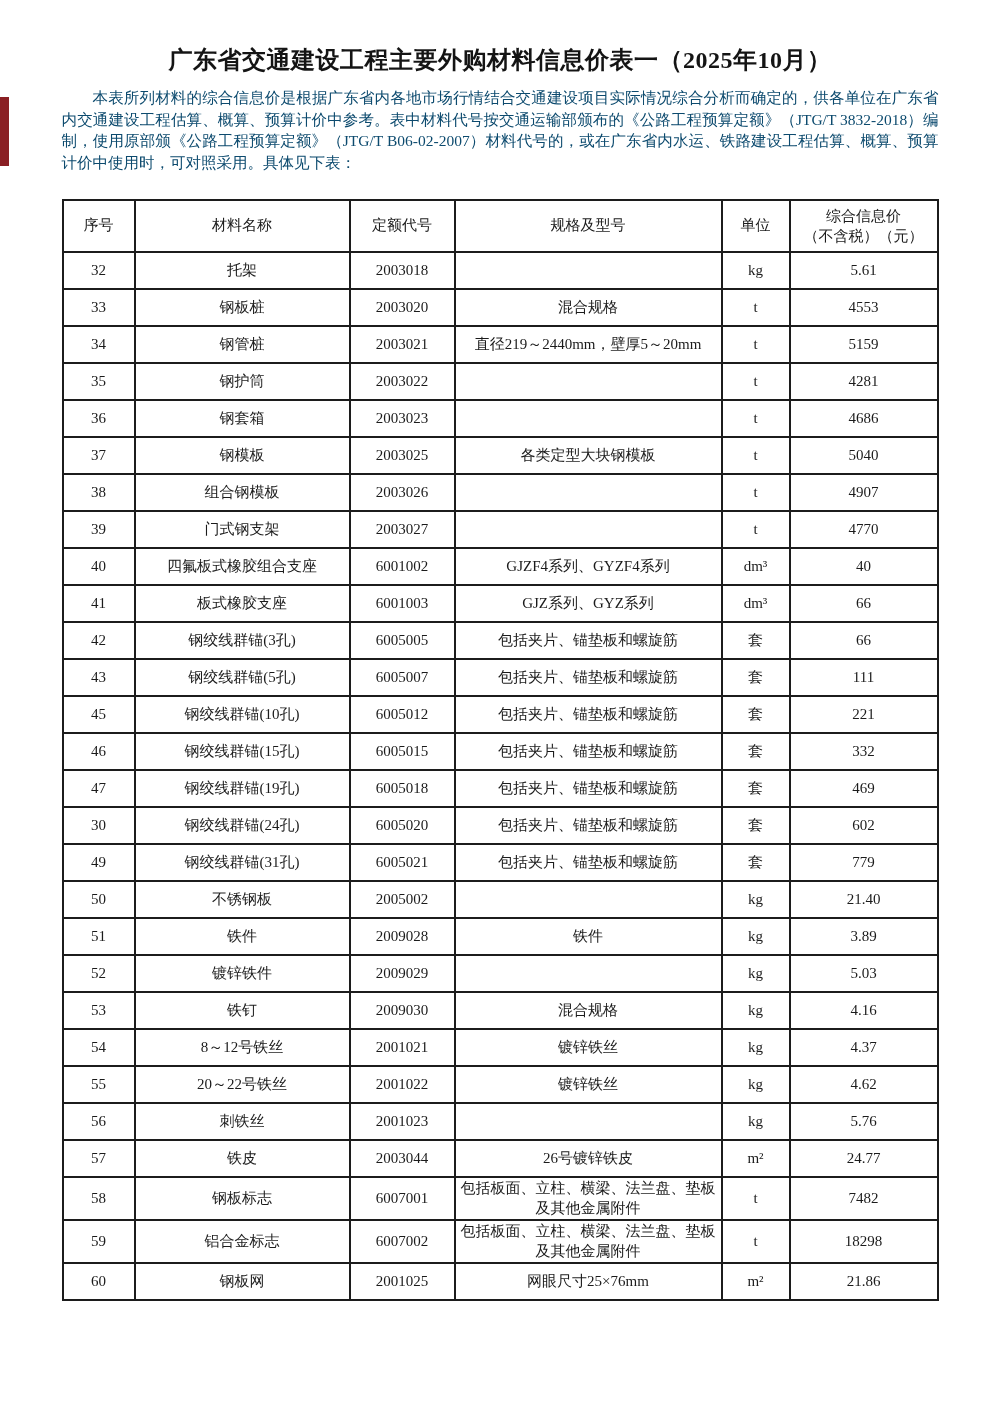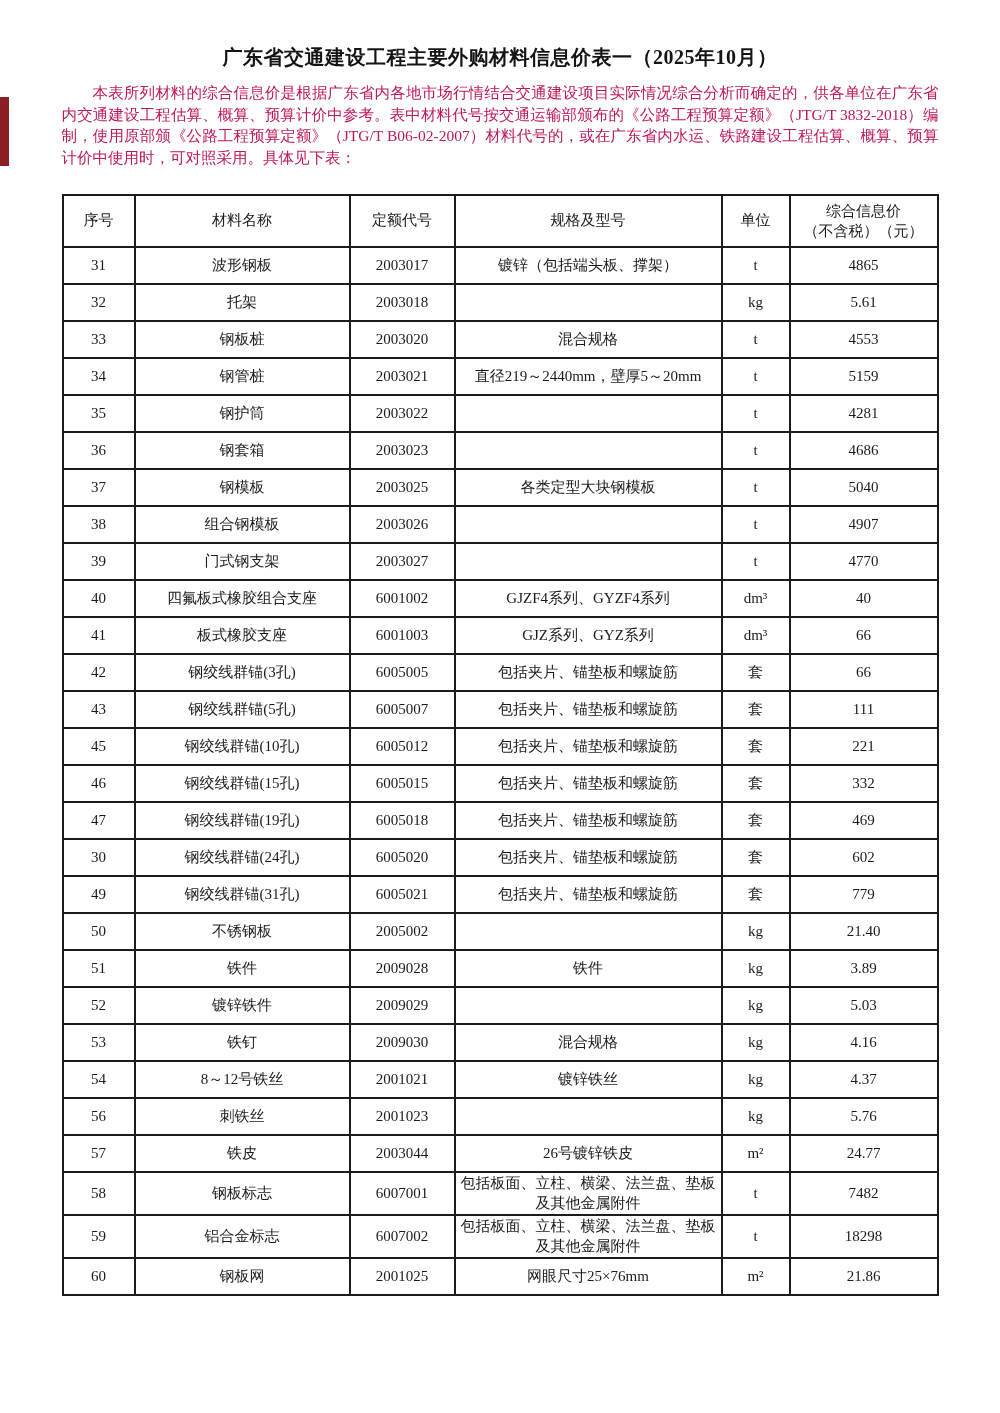--- a/index.html
+++ b/index.html
@@ -15,34 +15,34 @@
 
   .left-mark {
     position: absolute; left: 0; top: 97px;
     width: 9px; height: 69px;
     background: #8a1f24;
   }
 
   .doc-title {
     padding-top: 44px;
     text-align: center;
-    font-size: 20px;
+    font-size: 24px;
     font-weight: 700;
     letter-spacing: 0.5px;
     color: #141414;
   }
 
   .intro {
     width: 877px;
     margin: 11px auto 0 auto;
     font-size: 15.5px;
     line-height: 21.5px;
     text-align: justify;
     text-indent: 2em;
-    color: #be185d;
+    color: #0c4a6e;
   }
 
   table.materials {
     width: 875px;
     margin: 26px auto 0 auto;
     border-collapse: collapse;
     table-layout: fixed;
   }
   table.materials th, table.materials td {
     border: 2px solid #1c1c1c;
@@ -90,28 +90,20 @@
         <th>规格及型号</th>
         <th>单位</th>
         <th>
           <span class="hdr-two-line">综合信息价</span>
           <span class="hdr-two-line">（不含税）（元）</span>
         </th>
       </tr>
     </thead>
     <tbody id="materials-body">
         <tr>
-          <td class="c-no">31</td>
-          <td class="c-name">波形钢板</td>
-          <td class="c-code">2003017</td>
-          <td class="c-spec">镀锌（包括端头板、撑架）</td>
-          <td class="c-unit">t</td>
-          <td class="c-price">4865</td>
-        </tr>
-        <tr>
           <td class="c-no">32</td>
           <td class="c-name">托架</td>
           <td class="c-code">2003018</td>
           <td class="c-spec"></td>
           <td class="c-unit">kg</td>
           <td class="c-price">5.61</td>
         </tr>
         <tr>
           <td class="c-no">33</td>
           <td class="c-name">钢板桩</td>
@@ -274,20 +266,28 @@
         </tr>
         <tr>
           <td class="c-no">54</td>
           <td class="c-name">8～12号铁丝</td>
           <td class="c-code">2001021</td>
           <td class="c-spec">镀锌铁丝</td>
           <td class="c-unit">kg</td>
           <td class="c-price">4.37</td>
         </tr>
         <tr>
+          <td class="c-no">55</td>
+          <td class="c-name">20～22号铁丝</td>
+          <td class="c-code">2001022</td>
+          <td class="c-spec">镀锌铁丝</td>
+          <td class="c-unit">kg</td>
+          <td class="c-price">4.62</td>
+        </tr>
+        <tr>
           <td class="c-no">56</td>
           <td class="c-name">刺铁丝</td>
           <td class="c-code">2001023</td>
           <td class="c-spec"></td>
           <td class="c-unit">kg</td>
           <td class="c-price">5.76</td>
         </tr>
         <tr>
           <td class="c-no">57</td>
           <td class="c-name">铁皮</td>

